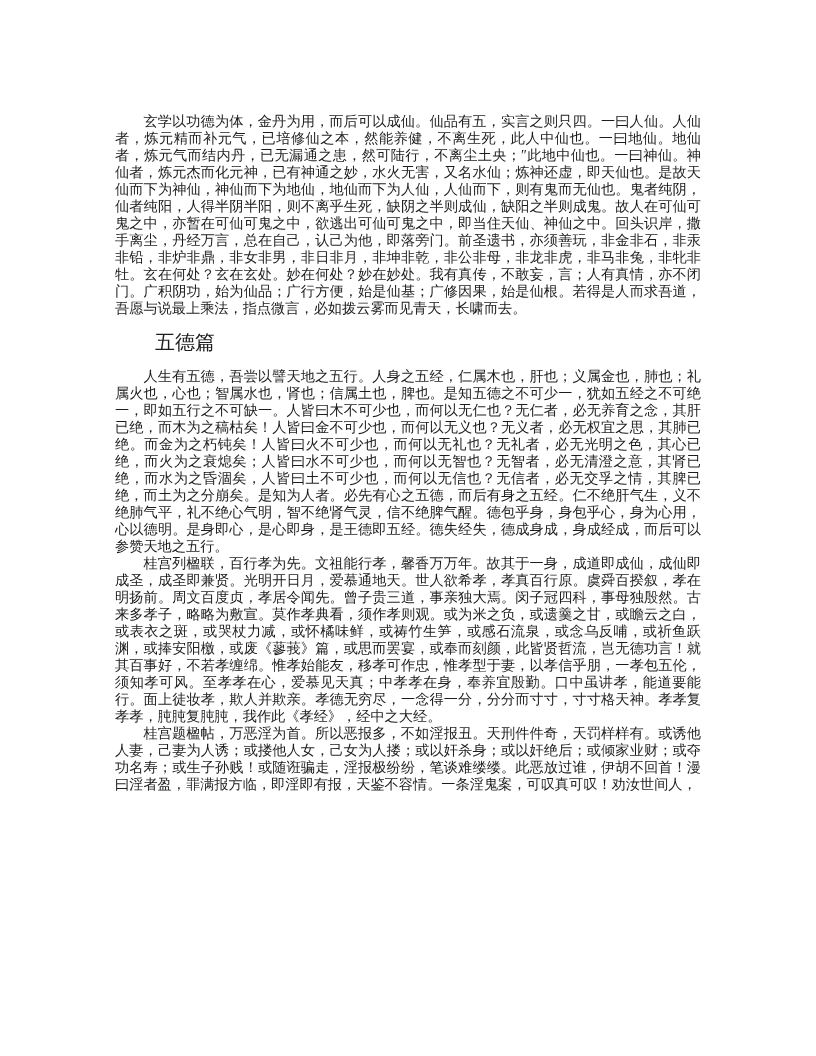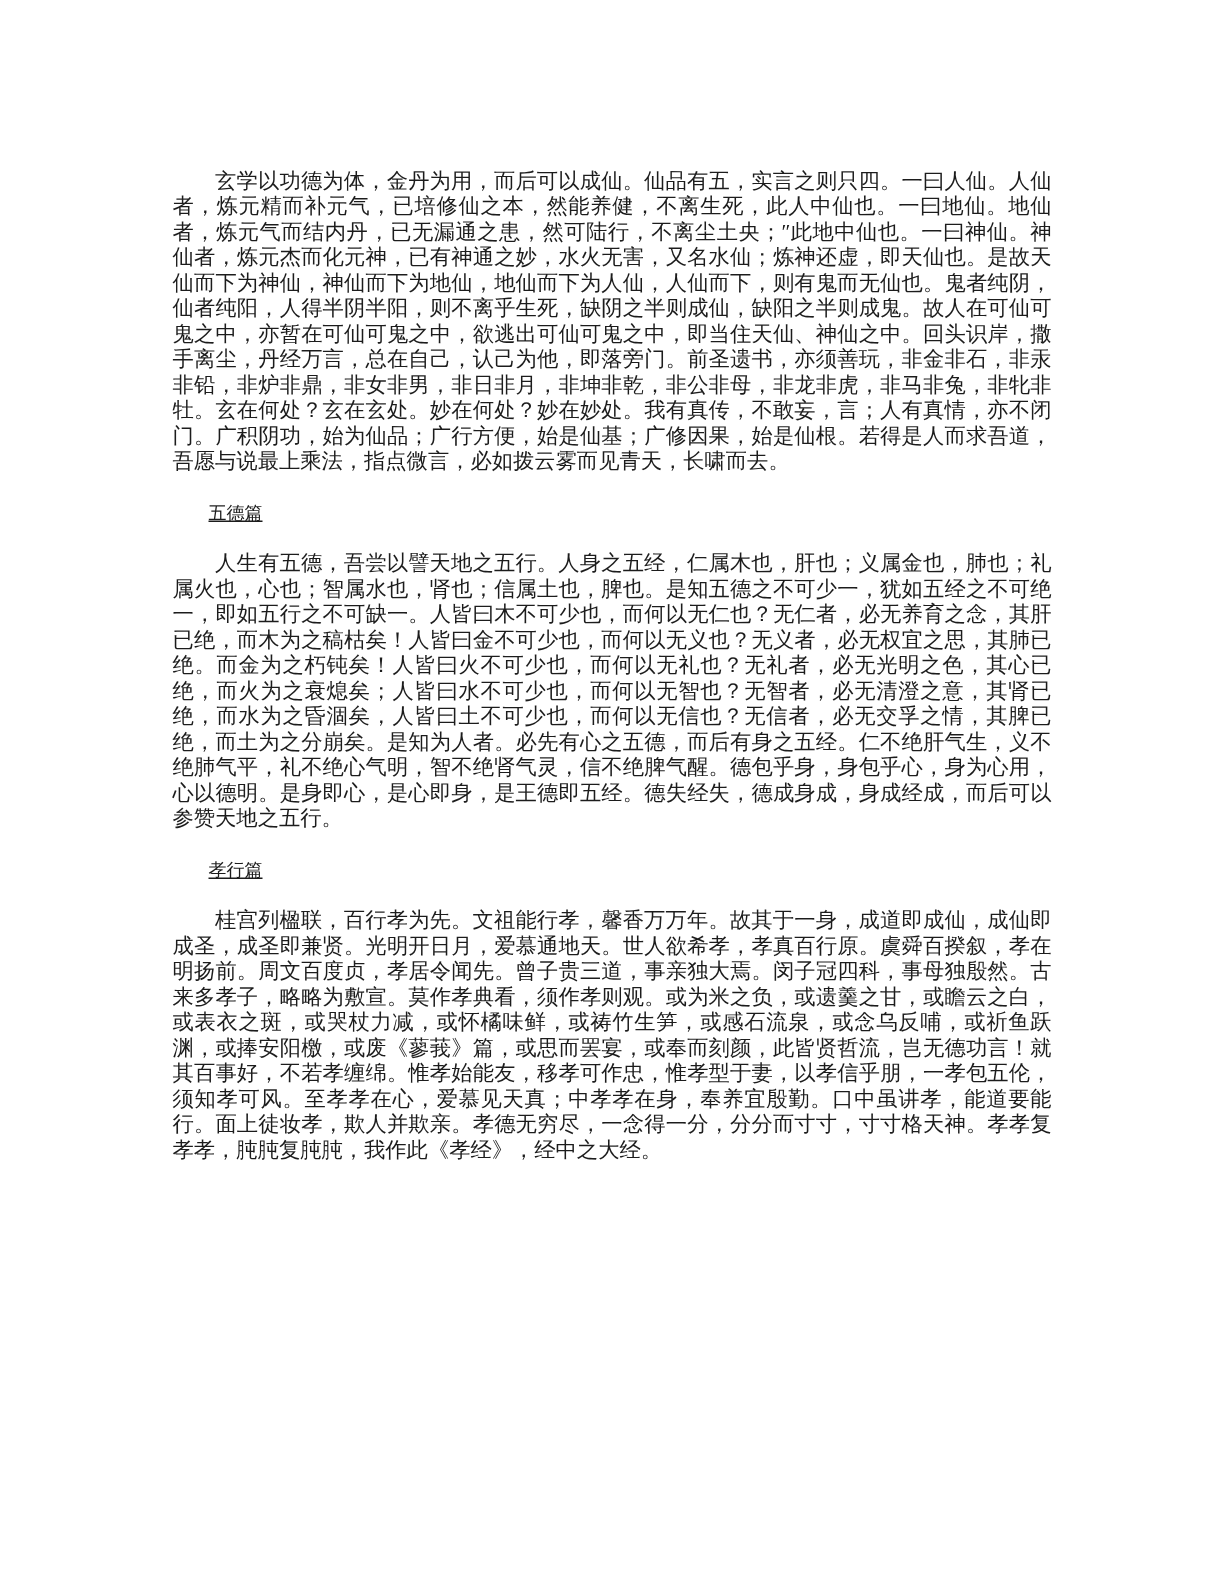--- a/index.html
+++ b/index.html
@@ -28,38 +28,37 @@
   }
   .para {
     margin: 0;
     text-indent: 2em;
     letter-spacing: 0;
     word-break: break-all;
   }
   .section-heading {
     margin: 17px 0;
     padding: 0;
-    font-size: 12px;
+    font-size: 20px;
     font-weight: normal;
     line-height: 17px;
     text-indent: 2em;
     text-align: left;
-    text-decoration: underline;
   }
 </style>
 </head>
 <body>
 
 <div class="page">
 
   <p class="para">玄学以功德为体，金丹为用，而后可以成仙。仙品有五，实言之则只四。一曰人仙。人仙者，炼元精而补元气，已培修仙之本，然能养健，不离生死，此人中仙也。一曰地仙。地仙者，炼元气而结内丹，已无漏通之患，然可陆行，不离尘土央；″此地中仙也。一曰神仙。神仙者，炼元杰而化元神，已有神通之妙，水火无害，又名水仙；炼神还虚，即天仙也。是故天仙而下为神仙，神仙而下为地仙，地仙而下为人仙，人仙而下，则有鬼而无仙也。鬼者纯阴，仙者纯阳，人得半阴半阳，则不离乎生死，缺阴之半则成仙，缺阳之半则成鬼。故人在可仙可鬼之中，亦暂在可仙可鬼之中，欲逃出可仙可鬼之中，即当住天仙、神仙之中。回头识岸，撒手离尘，丹经万言，总在自己，认己为他，即落旁门。前圣遗书，亦须善玩，非金非石，非汞非铅，非炉非鼎，非女非男，非日非月，非坤非乾，非公非母，非龙非虎，非马非兔，非牝非牡。玄在何处？玄在玄处。妙在何处？妙在妙处。我有真传，不敢妄，言；人有真情，亦不闭门。广积阴功，始为仙品；广行方便，始是仙基；广修因果，始是仙根。若得是人而求吾道，吾愿与说最上乘法，指点微言，必如拨云雾而见青天，长啸而去。</p>
 
   <h2 class="section-heading">五德篇</h2>
 
   <p class="para">人生有五德，吾尝以譬天地之五行。人身之五经，仁属木也，肝也；义属金也，肺也；礼属火也，心也；智属水也，肾也；信属土也，脾也。是知五德之不可少一，犹如五经之不可绝一，即如五行之不可缺一。人皆曰木不可少也，而何以无仁也？无仁者，必无养育之念，其肝已绝，而木为之稿枯矣！人皆曰金不可少也，而何以无义也？无义者，必无权宜之思，其肺已绝。而金为之朽钝矣！人皆曰火不可少也，而何以无礼也？无礼者，必无光明之色，其心已绝，而火为之衰熄矣；人皆曰水不可少也，而何以无智也？无智者，必无清澄之意，其肾已绝，而水为之昏涸矣，人皆曰土不可少也，而何以无信也？无信者，必无交孚之情，其脾已绝，而土为之分崩矣。是知为人者。必先有心之五德，而后有身之五经。仁不绝肝气生，义不绝肺气平，礼不绝心气明，智不绝肾气灵，信不绝脾气醒。德包乎身，身包乎心，身为心用，心以德明。是身即心，是心即身，是王德即五经。德失经失，德成身成，身成经成，而后可以参赞天地之五行。</p>
 
-  <h2 class="section-heading">孝行篇</h2>
 
   <p class="para">桂宫列楹联，百行孝为先。文祖能行孝，馨香万万年。故其于一身，成道即成仙，成仙即成圣，成圣即兼贤。光明开日月，爱慕通地天。世人欲希孝，孝真百行原。虞舜百揆叙，孝在明扬前。周文百度贞，孝居令闻先。曾子贵三道，事亲独大焉。闵子冠四科，事母独殷然。古来多孝子，略略为敷宣。莫作孝典看，须作孝则观。或为米之负，或遗羹之甘，或瞻云之白，或表衣之斑，或哭杖力减，或怀橘味鲜，或祷竹生笋，或感石流泉，或念乌反哺，或祈鱼跃渊，或捧安阳檄，或废《蓼莪》篇，或思而罢宴，或奉而刻颜，此皆贤哲流，岂无德功言！就其百事好，不若孝缠绵。惟孝始能友，移孝可作忠，惟孝型于妻，以孝信乎朋，一孝包五伦，须知孝可风。至孝孝在心，爱慕见天真；中孝孝在身，奉养宜殷勤。口中虽讲孝，能道要能行。面上徒妆孝，欺人并欺亲。孝德无穷尽，一念得一分，分分而寸寸，寸寸格天神。孝孝复孝孝，肫肫复肫肫，我作此《孝经》，经中之大经。</p>
 
 
+  <p class="para">桂宫题楹帖，万恶淫为首。所以恶报多，不如淫报丑。天刑件件奇，天罚样样有。或诱他人妻，己妻为人诱；或搂他人女，己女为人搂；或以奸杀身；或以奸绝后；或倾家业财；或夺功名寿；或生子孙贱！或随诳骗走，淫报极纷纷，笔谈难缕缕。此恶放过谁，伊胡不回首！漫曰淫者盈，罪满报方临，即淫即有报，天鉴不容情。一条淫鬼案，可叹真可叹！劝汝世间人，</p>
 
 </div>
 
 </body></html>

